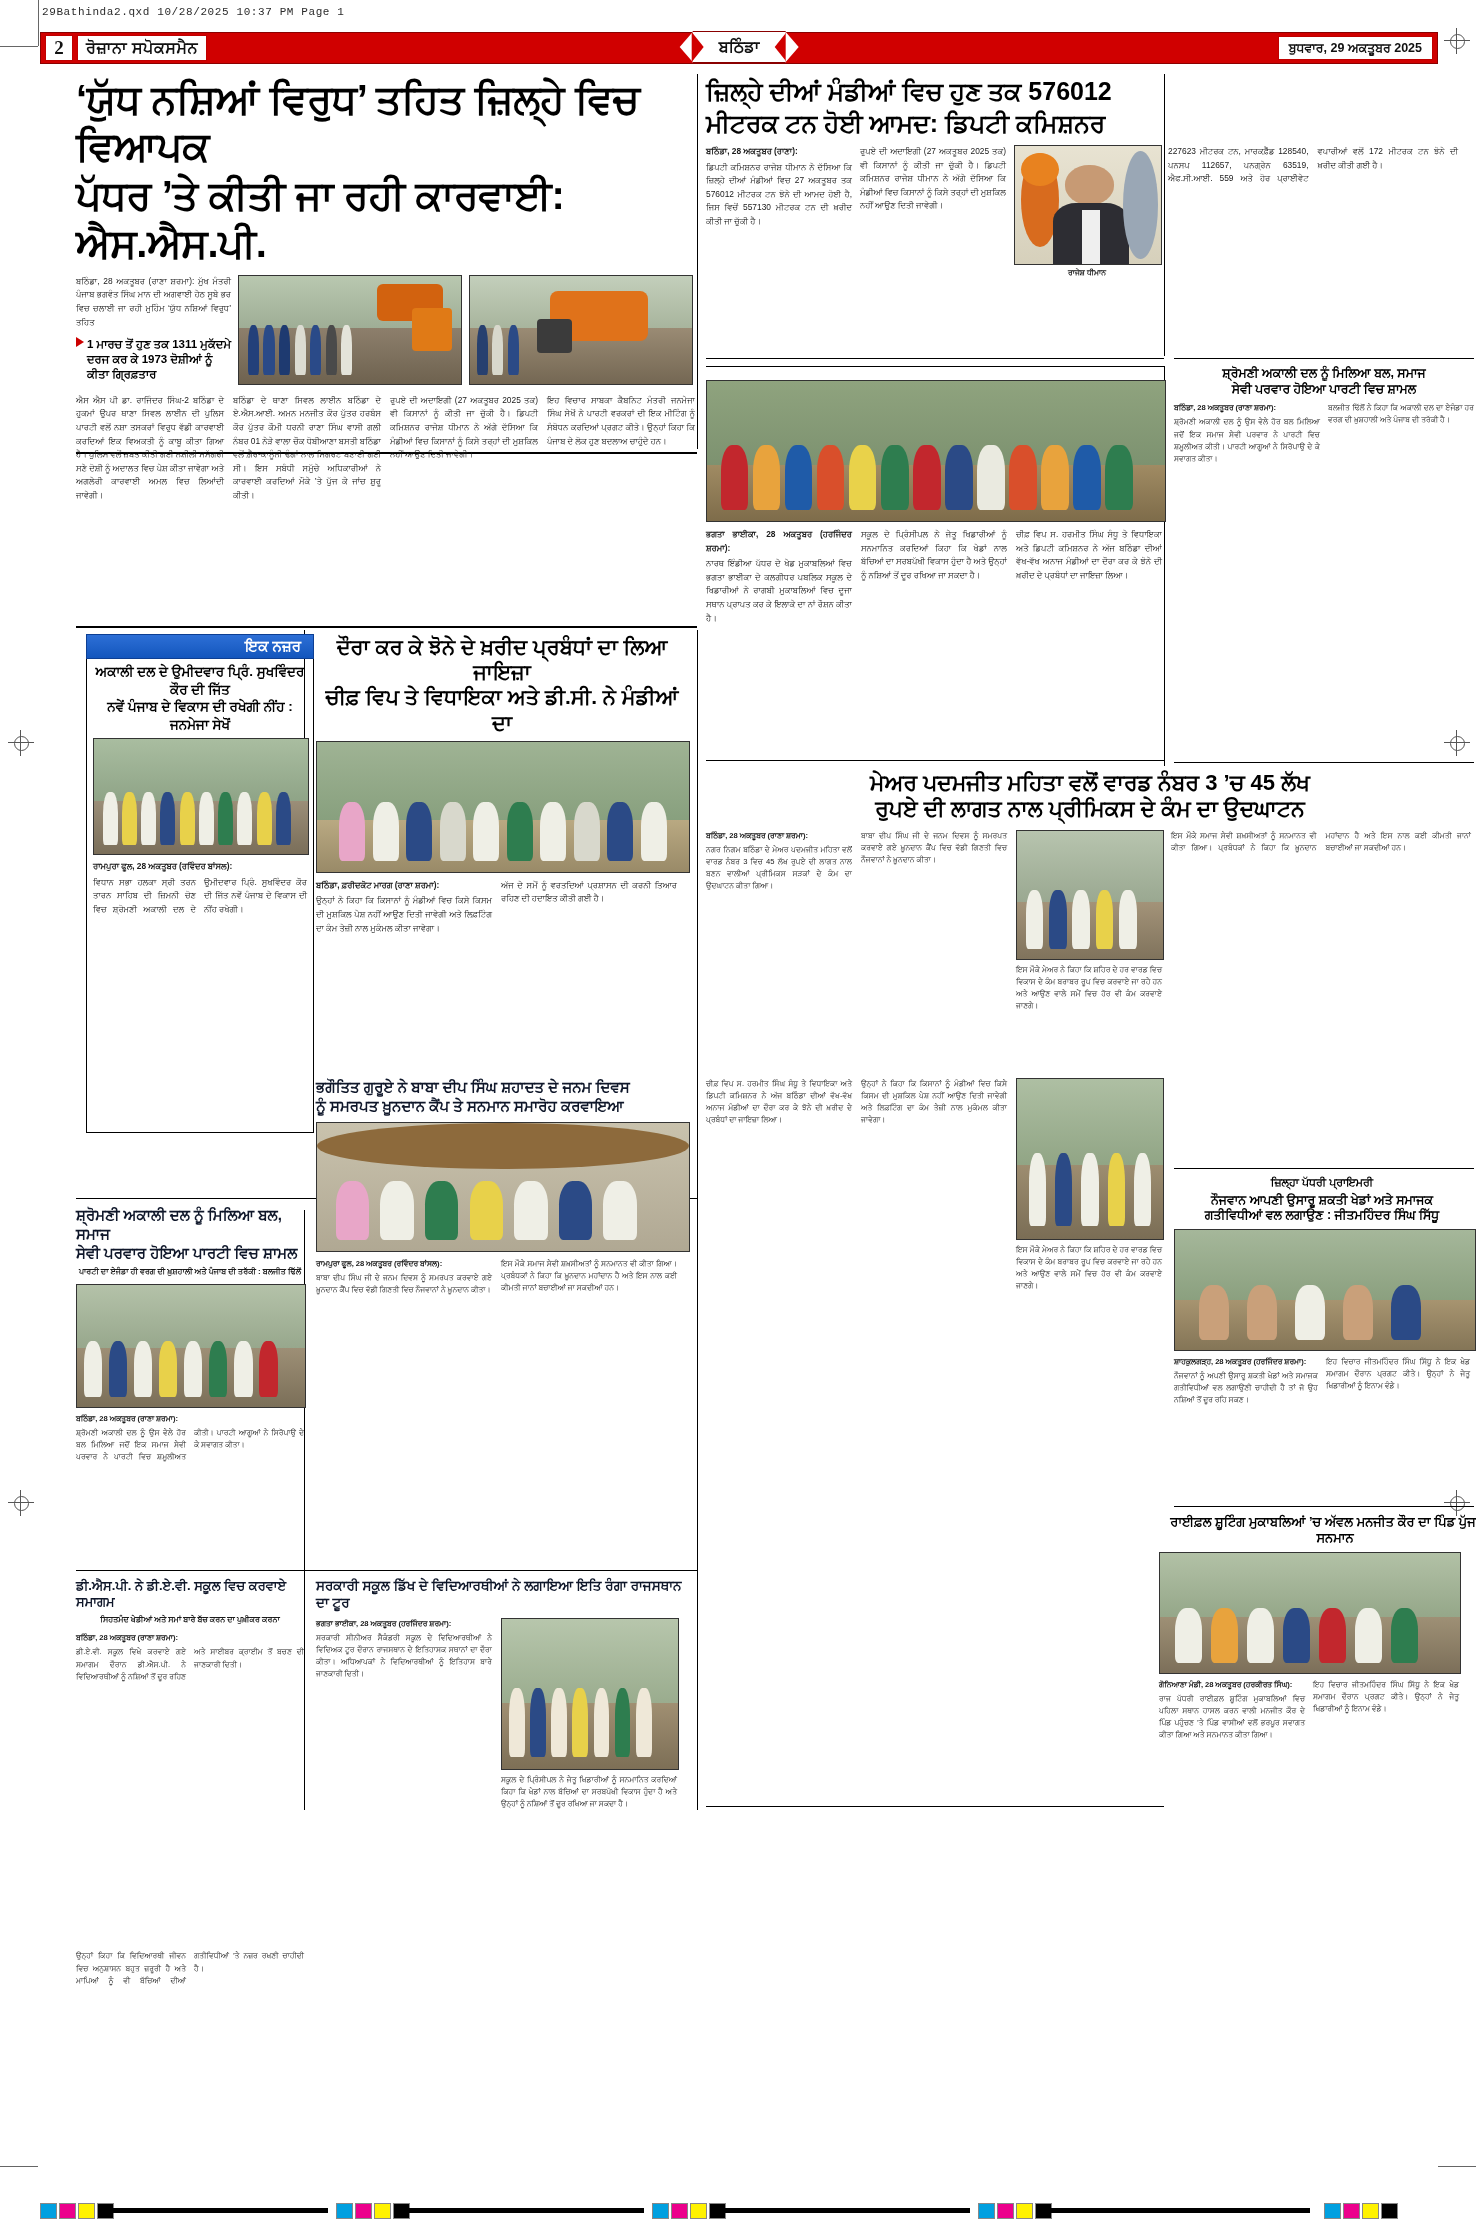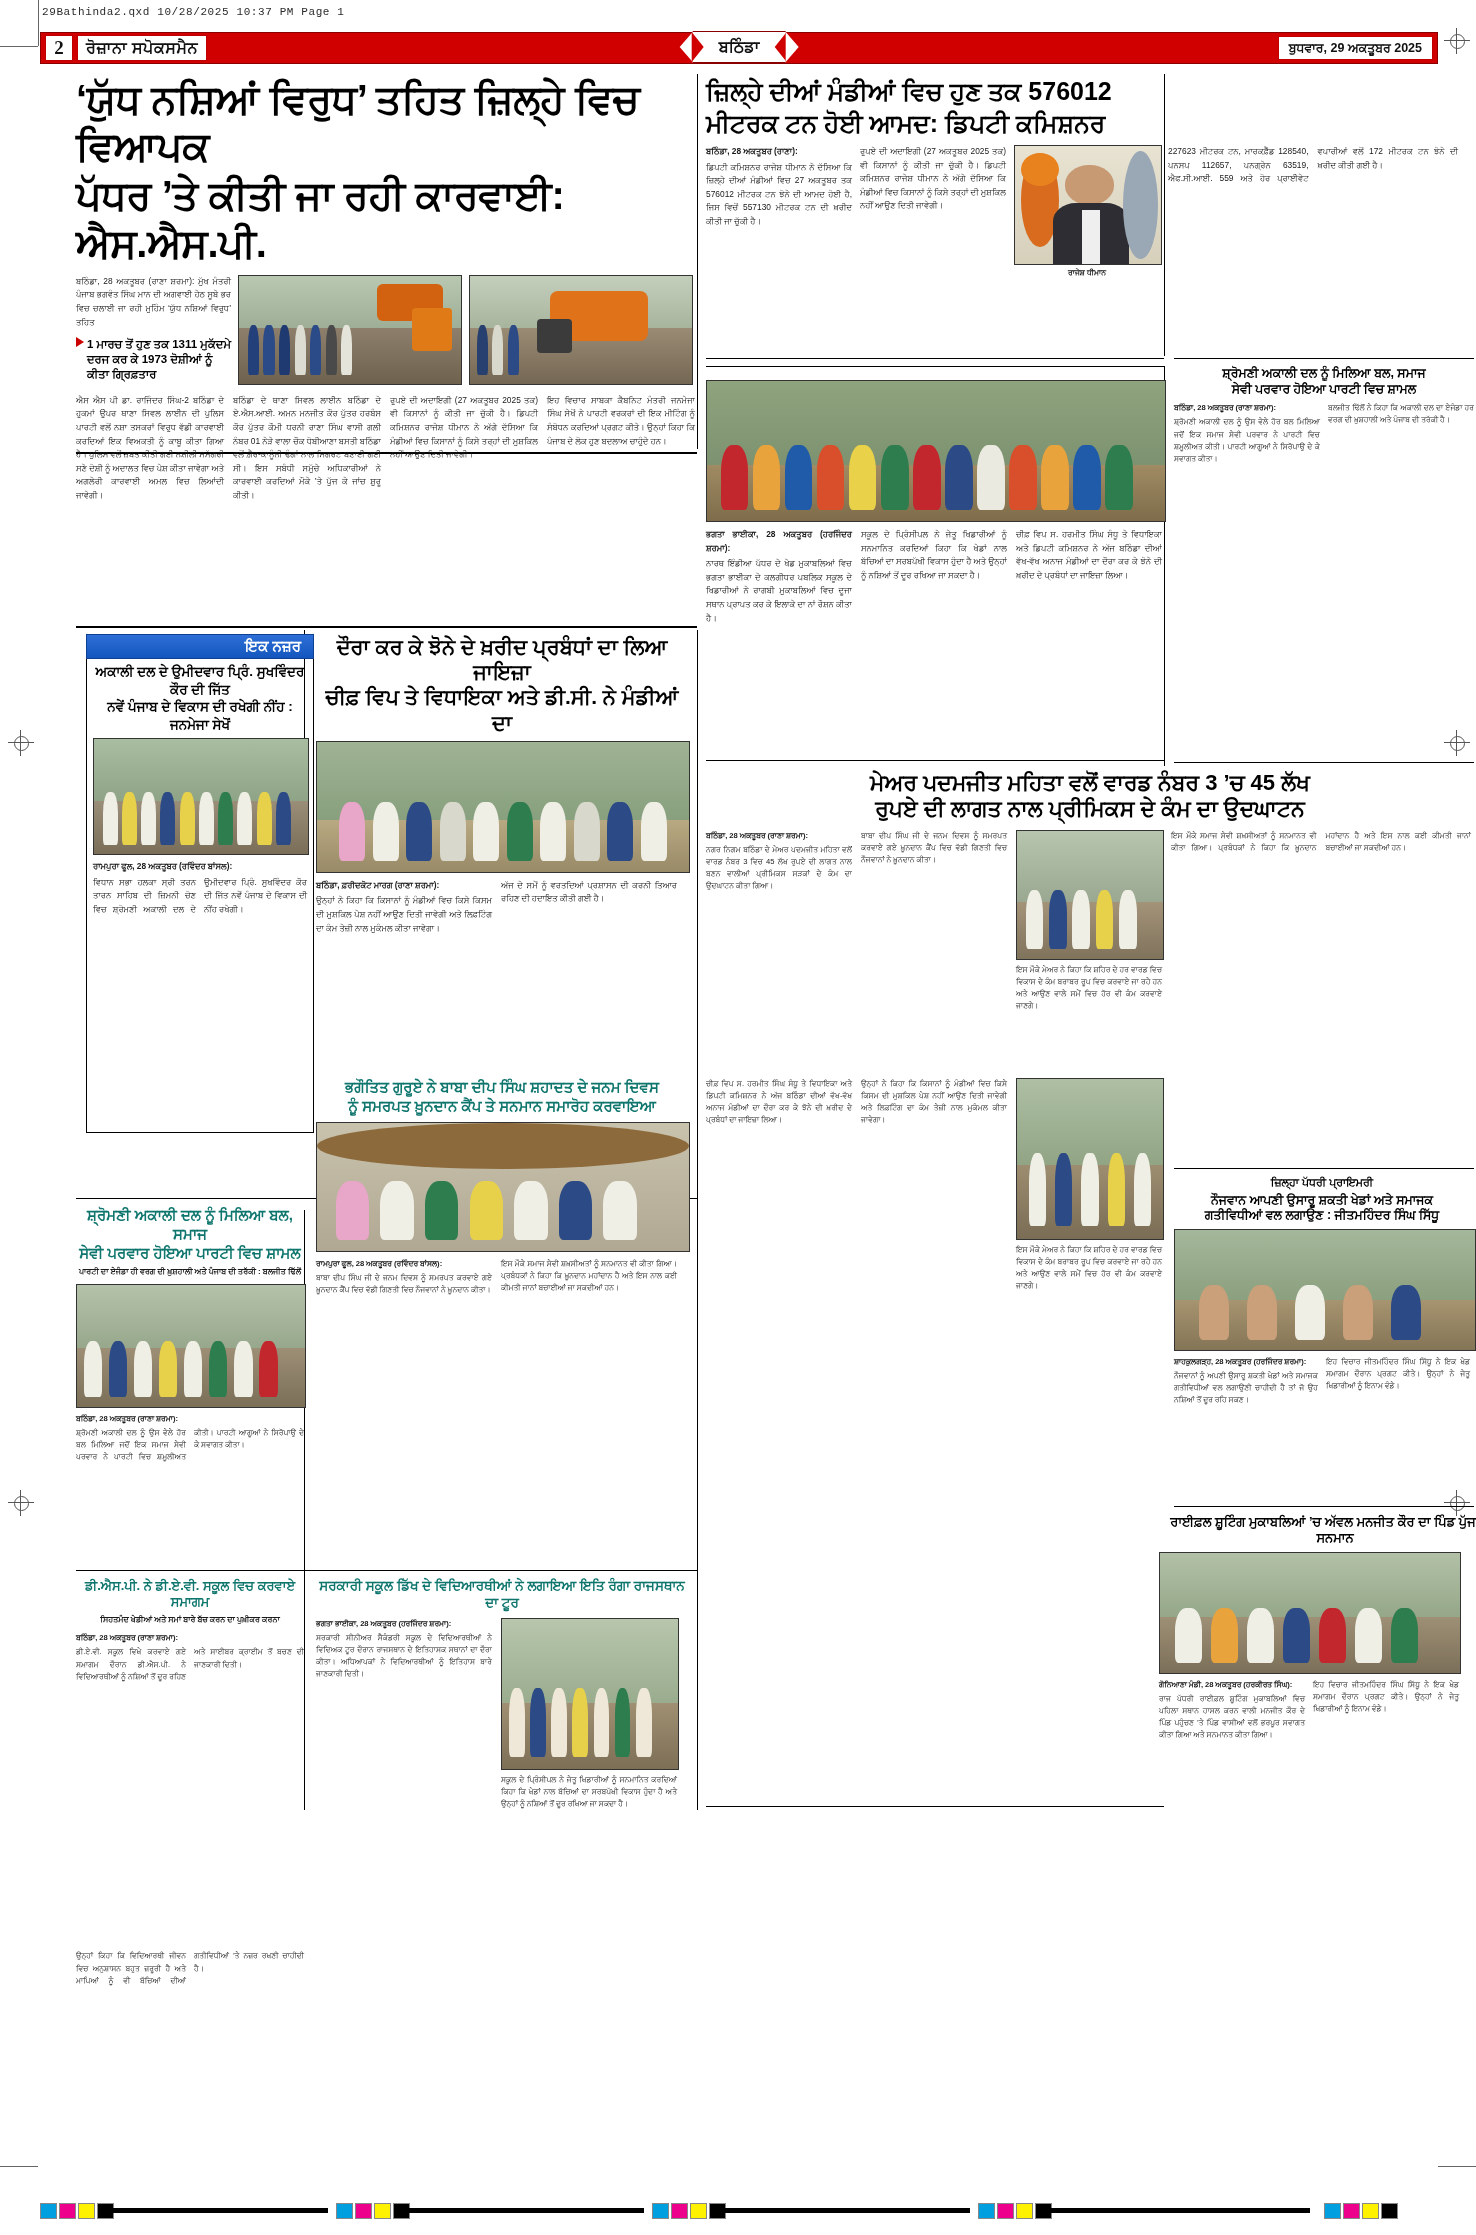--- a/index.html
+++ b/index.html
@@ -119,22 +119,22 @@
     color: #000; letter-spacing: -.3px;
   }
   .hl-big {
     font-size: 25px; font-weight: bold; line-height: 1.2; color: #000;
   }
   .hl-mid {
     font-size: 19px; font-weight: bold; line-height: 1.22; color: #000;
     text-align: center;
   }
   .hl-sm {
-    font-size: 15px; font-weight: bold; line-height: 1.25; color: #0f766e;
-    text-align: center;
+    font-size: 15px; font-weight: bold; line-height: 1.25; color: #0f172a;
+    text-align: left;
   }
   .hl-xs {
     font-size: 12.5px; font-weight: bold; line-height: 1.25; color: #000;
     text-align: center;
   }
 
   
   .body-col {
     font-size: 8.4px; line-height: 1.62;
     text-align: justify; color: #1a1a1a;

